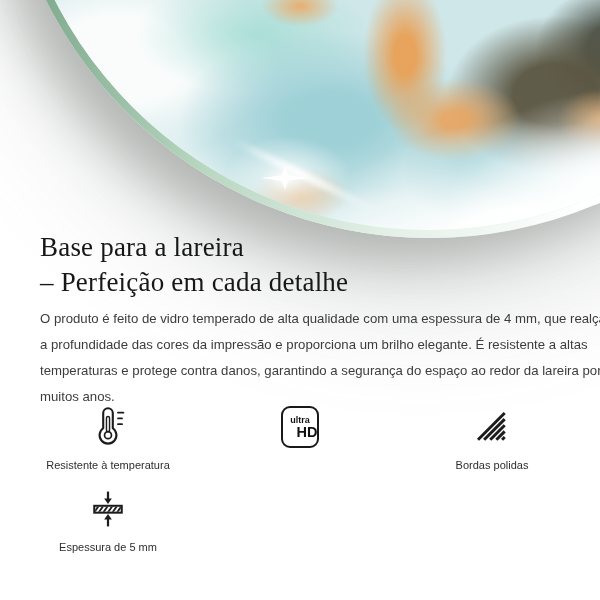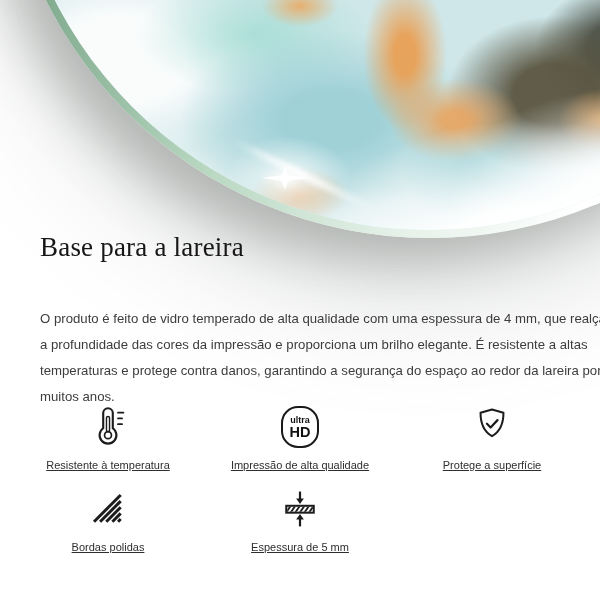--- a/index.html
+++ b/index.html
@@ -46,45 +46,46 @@
 
   
   .desc{position:absolute;left:40px;top:306px;color:#3c3c3c;font-size:13.2px;line-height:26px;}
   .d-line{white-space:nowrap;}
 
   
   .features{position:absolute;left:12px;top:404px;width:576px;
     display:grid;grid-template-columns:1fr 1fr 1fr;row-gap:14px;}
   .cell{display:flex;flex-direction:column;align-items:center;}
   .icon-wrap{height:46px;display:flex;align-items:center;justify-content:center;}
-  .f-label{margin-top:8px;font-size:11px;line-height:14px;color:#2e2e2e;white-space:nowrap;text-decoration:underline;}
+  .f-label{margin-top:8px;font-size:11px;line-height:14px;color:#2e2e2e;white-space:nowrap;}
   .icon{stroke:#1c1c1c;fill:none;}
-  .uhd-box{width:34px;height:38px;border:2.5px solid #191919;border-radius:17px;
+  .uhd-box{width:34px;height:38px;border:2.5px solid #191919;border-radius:9px;
     display:flex;flex-direction:column;align-items:center;justify-content:center;color:#111;}
   .uhd-top{font-size:9px;font-weight:600;line-height:10px;letter-spacing:0;}
-  .uhd-bottom{font-size:14.5px;font-weight:700;line-height:15px;}
+  .uhd-bottom{font-size:14.5px;font-weight:700;line-height:15px;padding-left:14px;}
 </style>
 </head>
 <body>
 
 <div class="page">
 
   <section class="hero">
     <div class="disc-ring"></div>
     <div class="disc">
       <div class="disc-art"></div>
     </div>
     <div class="edge-glint"></div>
     <svg class="sparkle" viewBox="0 0 48 32">
       <path d="M0,16 L21,13.2 L24,4 L27,13.2 L48,16 L27,18.8 L24,28 L21,18.8 Z" fill="#ffffff" opacity="0.97"></path>
     </svg>
   </section>
 
   <h1>
     <span class="t-line">Base para a lareira</span>
+    <span class="t-line">– Perfeição em cada detalhe</span>
   </h1>
 
   <div class="desc">
     <div class="d-line">O produto é feito de vidro temperado de alta qualidade com uma espessura de 4 mm, que realça</div>
     <div class="d-line">a profundidade das cores da impressão e proporciona um brilho elegante. É resistente a altas</div>
     <div class="d-line">temperaturas e protege contra danos, garantindo a segurança do espaço ao redor da lareira por</div>
     <div class="d-line">muitos anos.</div>
   </div>
 
   <div class="features">
@@ -103,32 +104,22 @@
       <div class="f-label">Resistente à temperatura</div>
     </div>
 
     <div class="cell">
       <div class="icon-wrap">
         <div class="uhd-box">
           <div class="uhd-top">ultra</div>
           <div class="uhd-bottom">HD</div>
         </div>
       </div>
-      <div class="f-label">Impressão de alta qualidade</div>
     </div>
 
-    <div class="cell">
-      <div class="icon-wrap">
-        <svg class="icon" width="44" height="44" viewBox="0 0 48 48">
-          <path d="M24,5 L36.5,8.5 C36.5,20 33,29 24,34 C15,29 11.5,20 11.5,8.5 Z" stroke-width="2.2" stroke-linejoin="round"></path>
-          <path d="M18.5,20.5 L22.5,24.5 L30,16.5" stroke-width="2.4" stroke-linecap="round" stroke-linejoin="round"></path>
-        </svg>
-      </div>
-      <div class="f-label">Protege a superfície</div>
-    </div>
 
 
     <div class="cell">
       <div class="icon-wrap">
         <svg class="icon" width="42" height="42" viewBox="0 0 48 48">
           <path d="M8,38.5 L38.5,8" stroke-width="3.4"></path>
           <path d="M15,38.5 L38.5,15" stroke-width="3.4"></path>
           <path d="M22,38.5 L38.5,22" stroke-width="3.4"></path>
           <path d="M29,38.5 L38.5,29" stroke-width="3.4"></path>
           <path d="M35.5,38.5 L38.5,35.5" stroke-width="3.4"></path>

